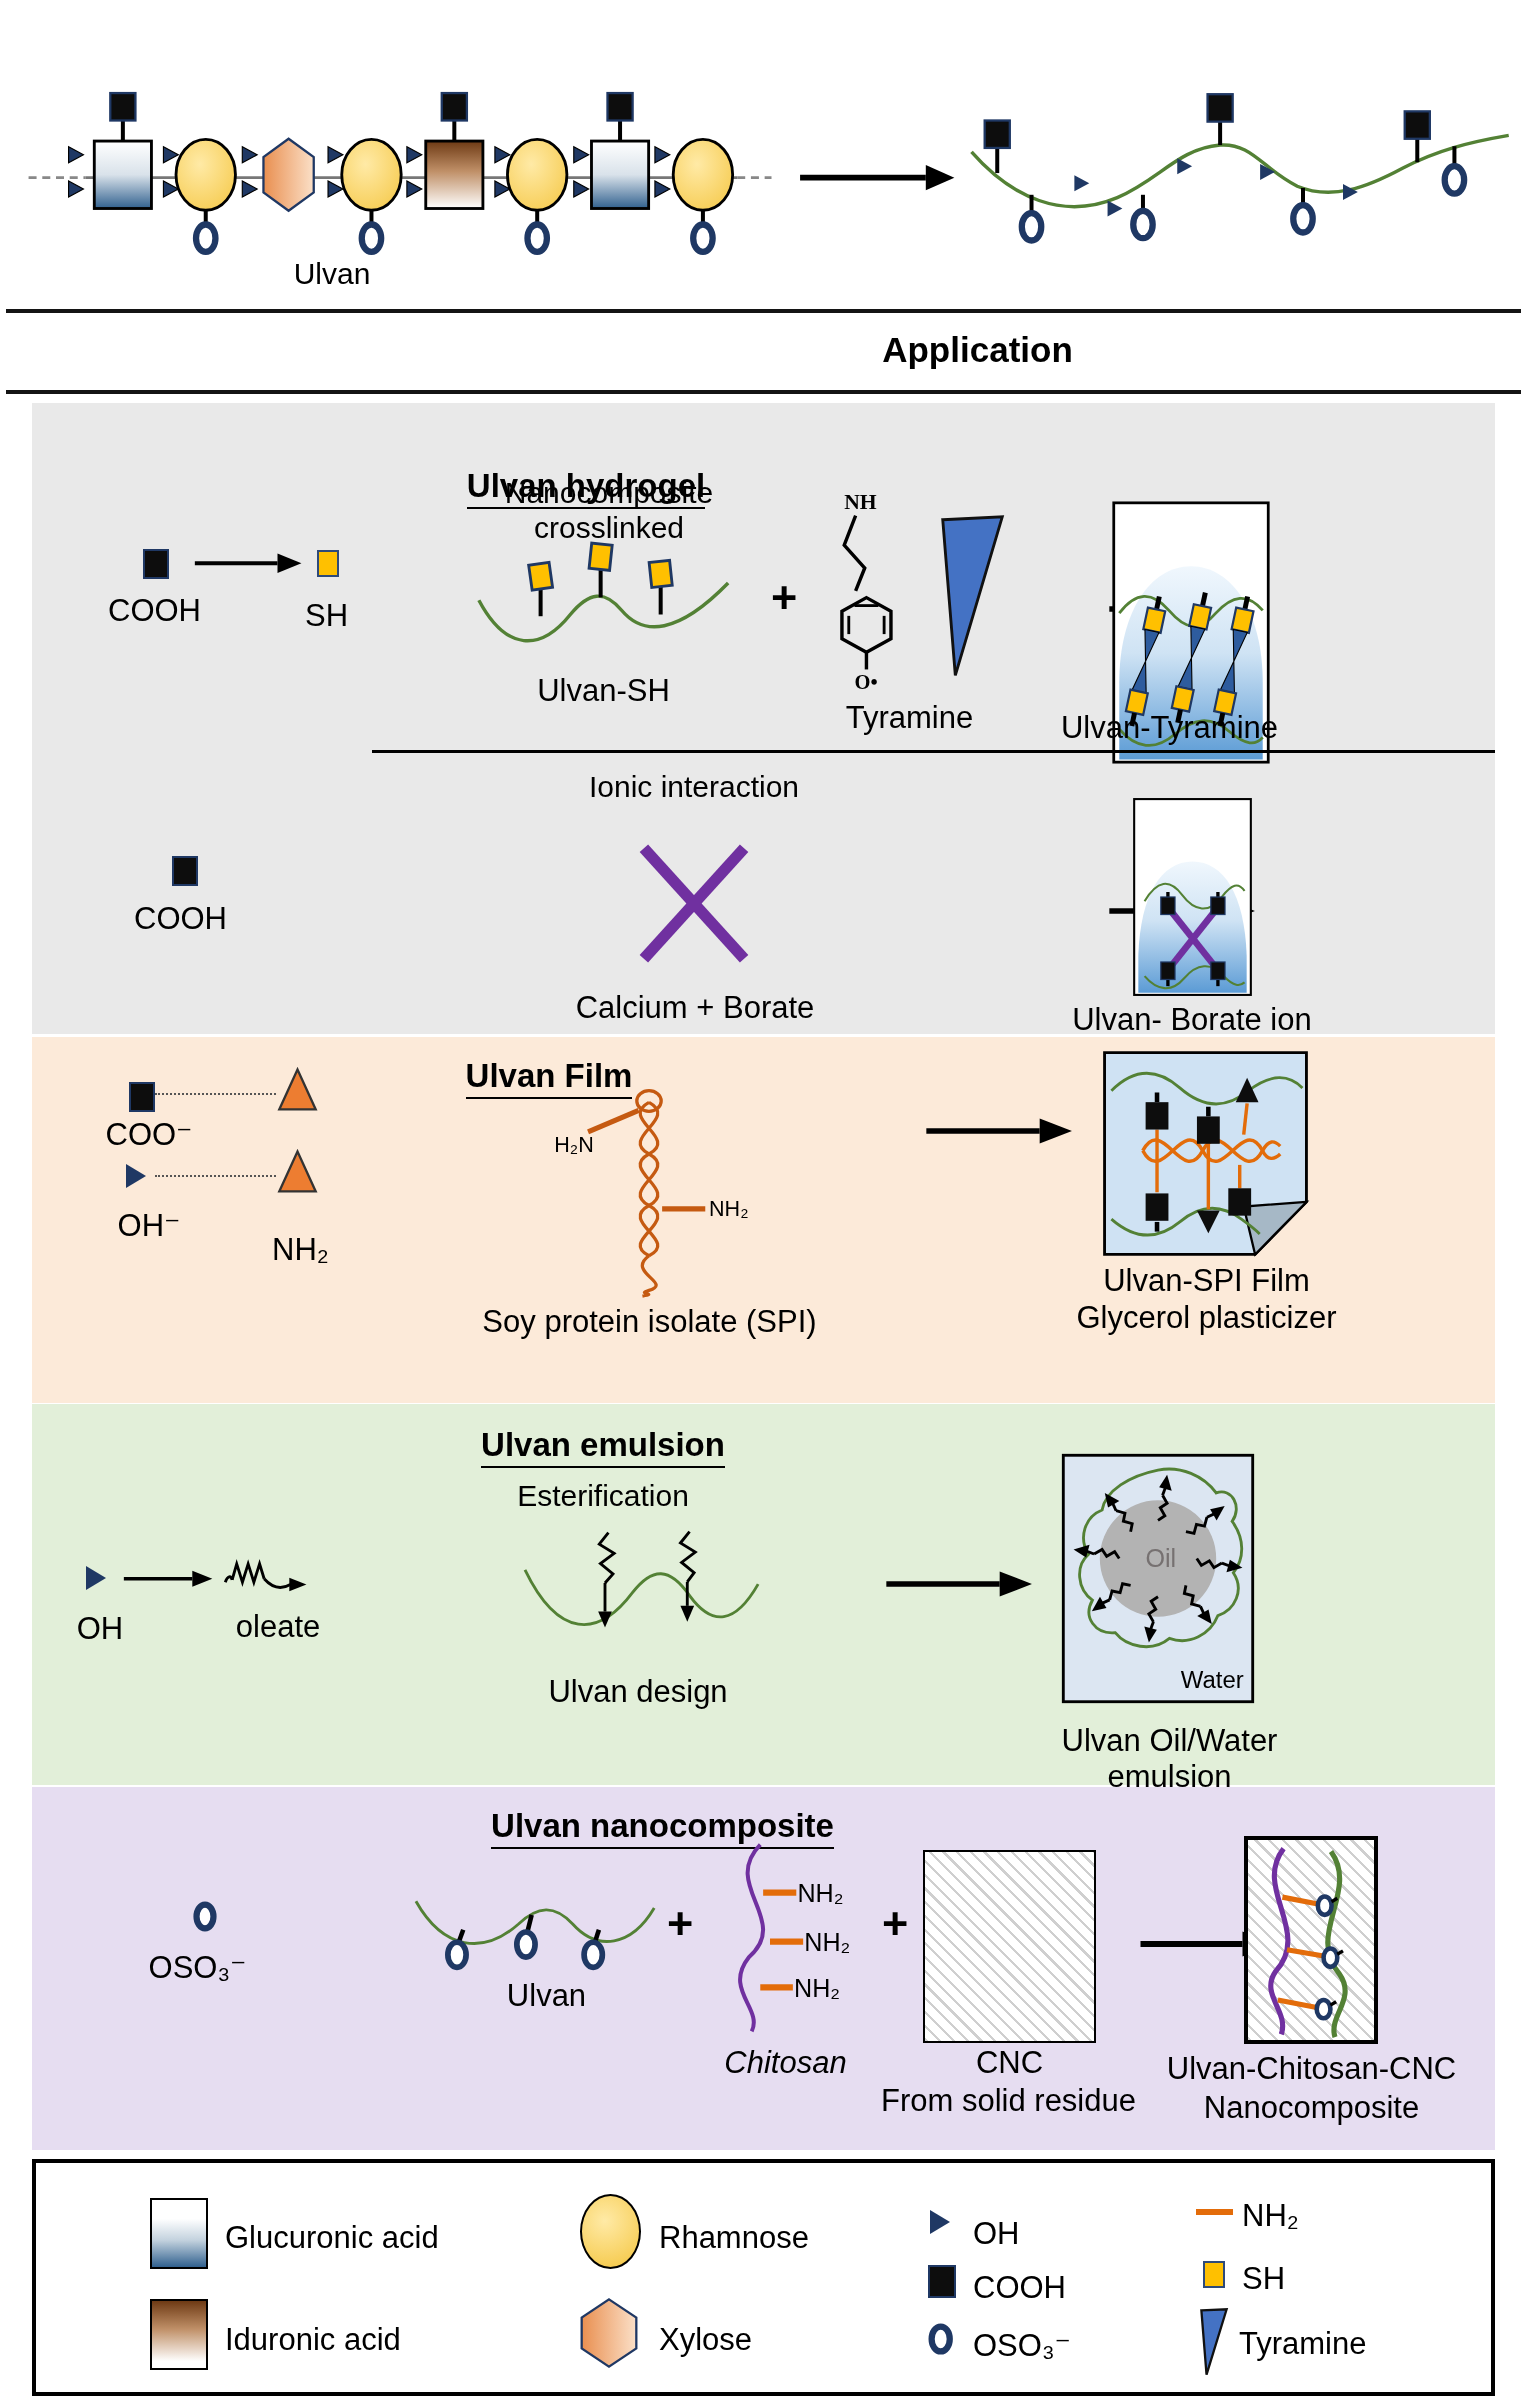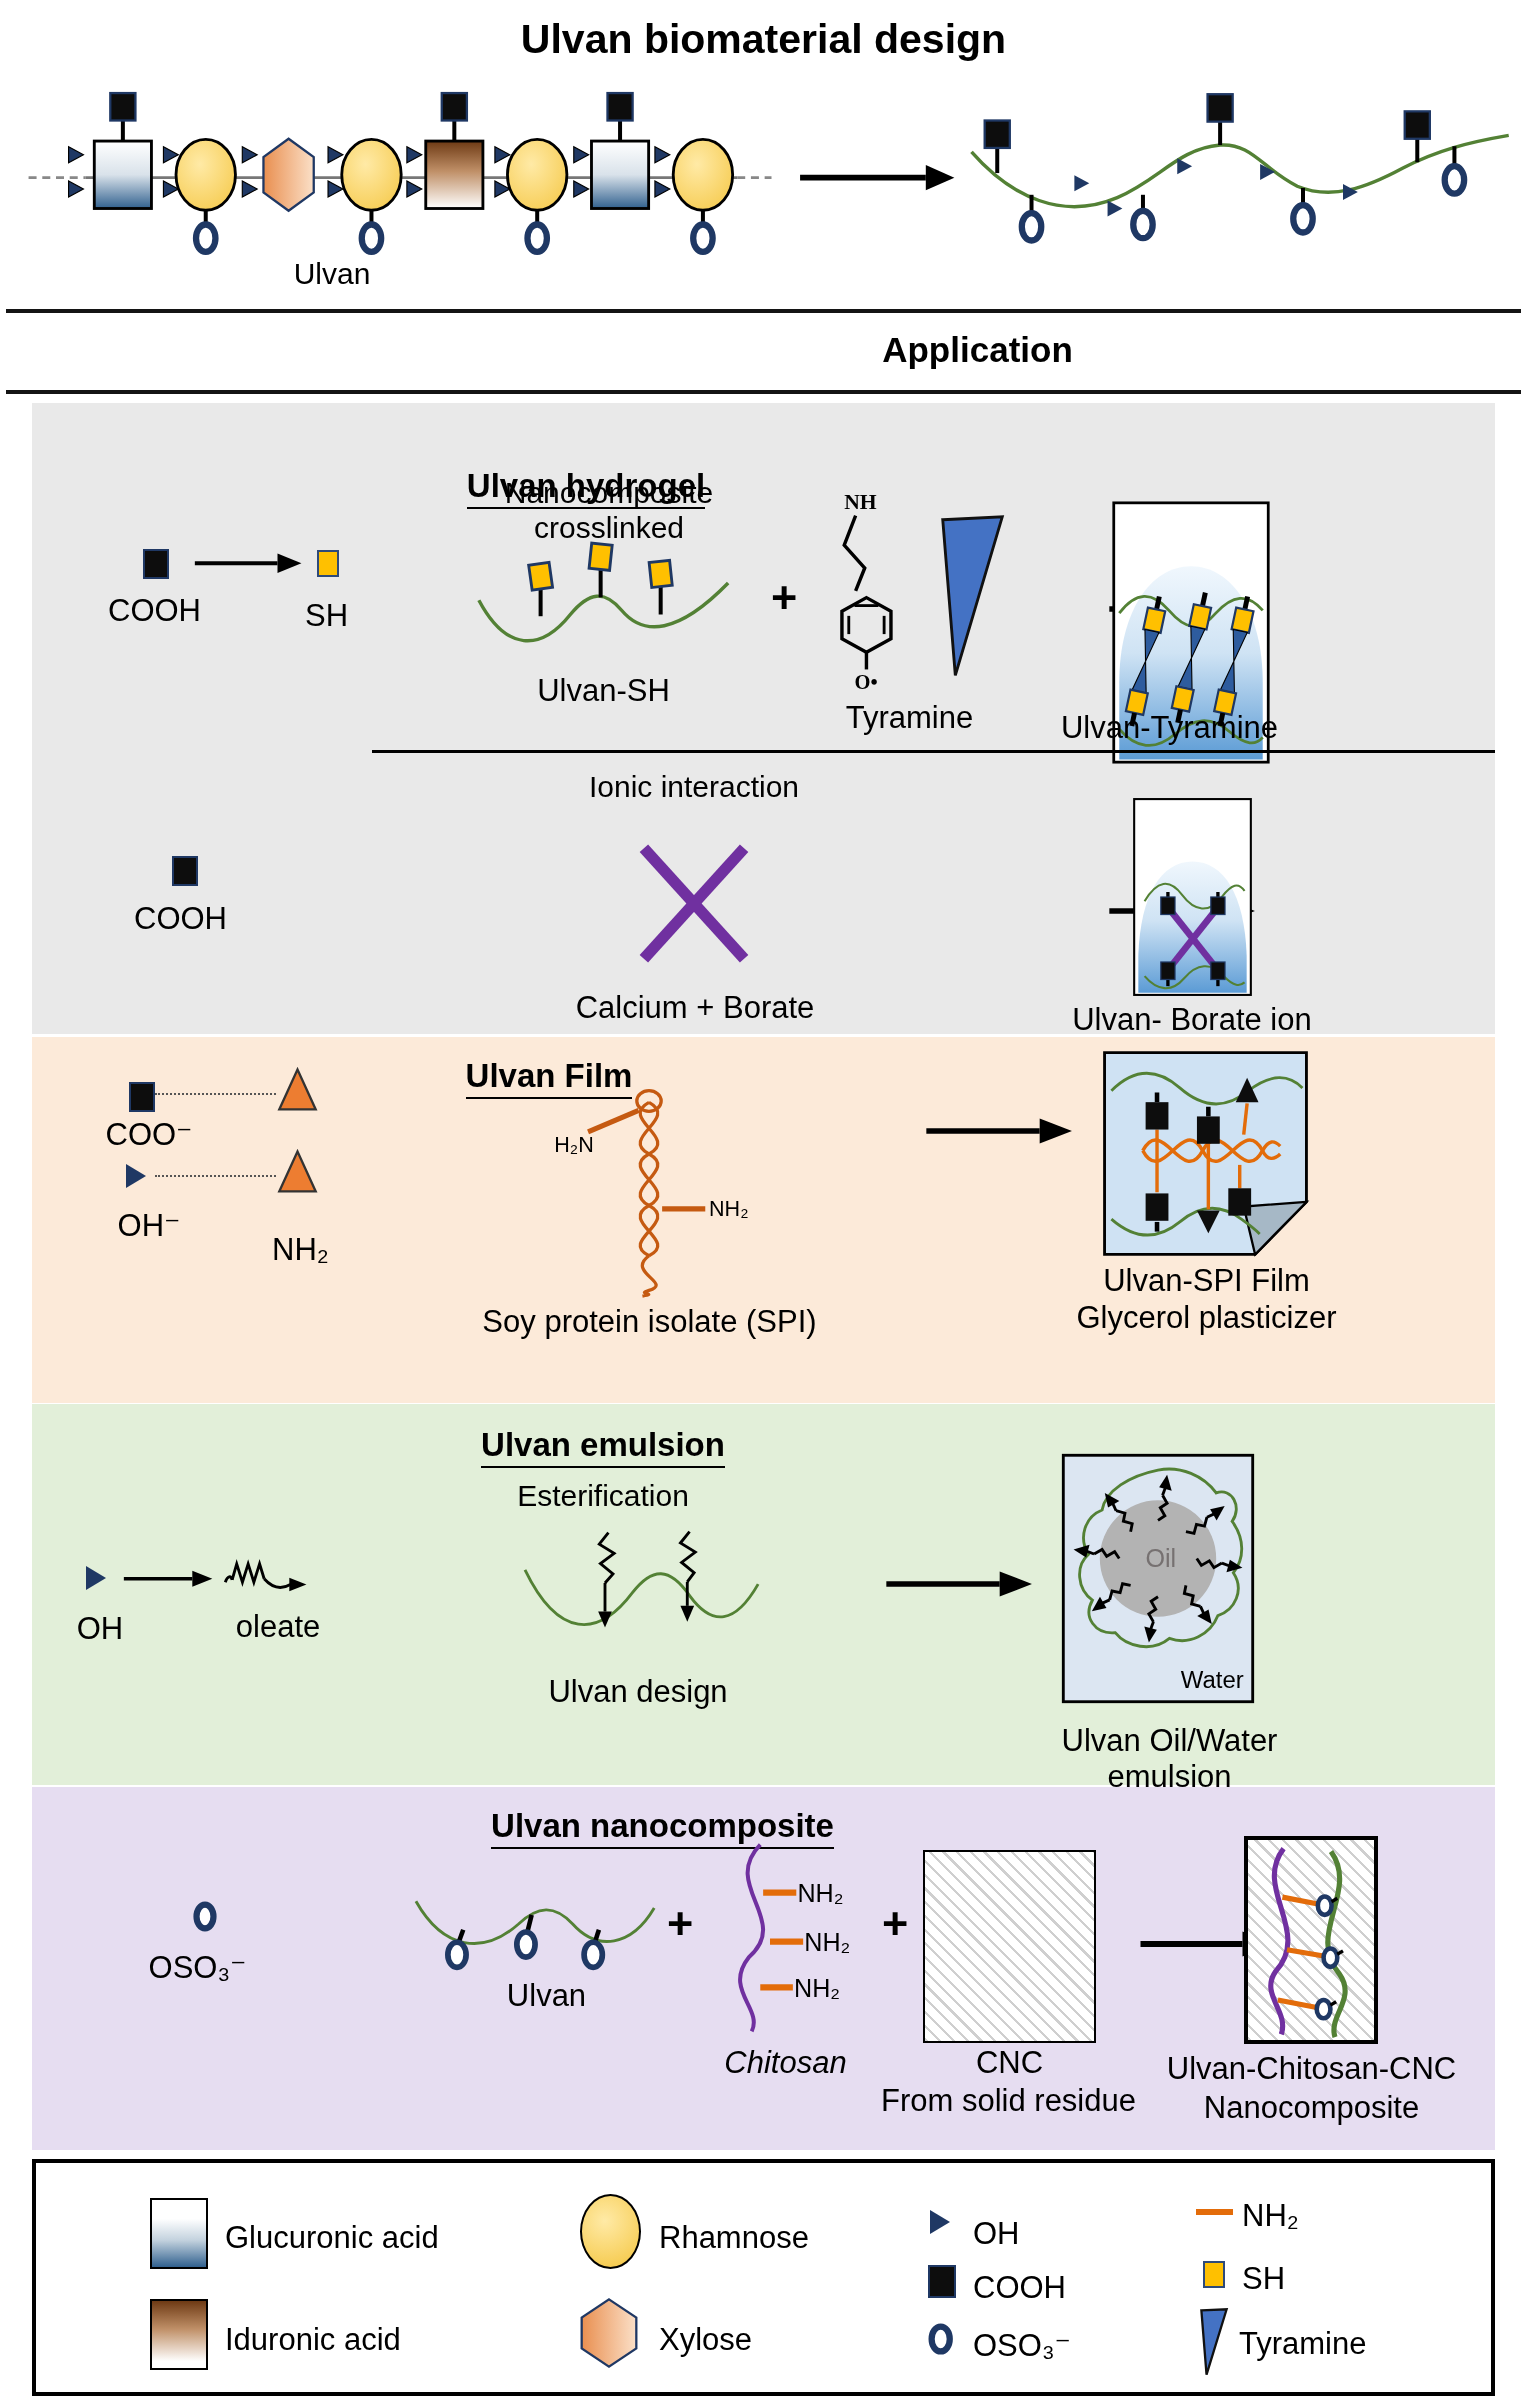--- a/index.html
+++ b/index.html
@@ -25,21 +25,20 @@
              border:4px solid #000;background:#fff;}
   svg{position:absolute;overflow:visible;}
   svg text{font-family:"Liberation Sans","DejaVu Sans",sans-serif;}
   .chemtxt{font-family:"Liberation Serif","DejaVu Serif",serif;font-weight:bold;}
 </style>
 </head>
 <body>
 
 <div class="page">
 
-  <div class="lbl title" style="left:0;right:0;top:16px;">Ulvan biomaterial design</div>
 
   <svg style="left:0;top:86px;" width="1527" height="189" viewBox="0 0 2672 330">
     <defs>
       <linearGradient id="glcGrad" x1="0" y1="0" x2="0" y2="1">
         <stop offset="0" stop-color="#ffffff"></stop>
           <stop offset="0.5" stop-color="#d9e2ea"></stop>
           <stop offset="1" stop-color="#31618f"></stop>
       </linearGradient>
       <linearGradient id="idoGrad" x1="0" y1="0" x2="0" y2="1">
         <stop offset="0" stop-color="#6e3a14"></stop>

